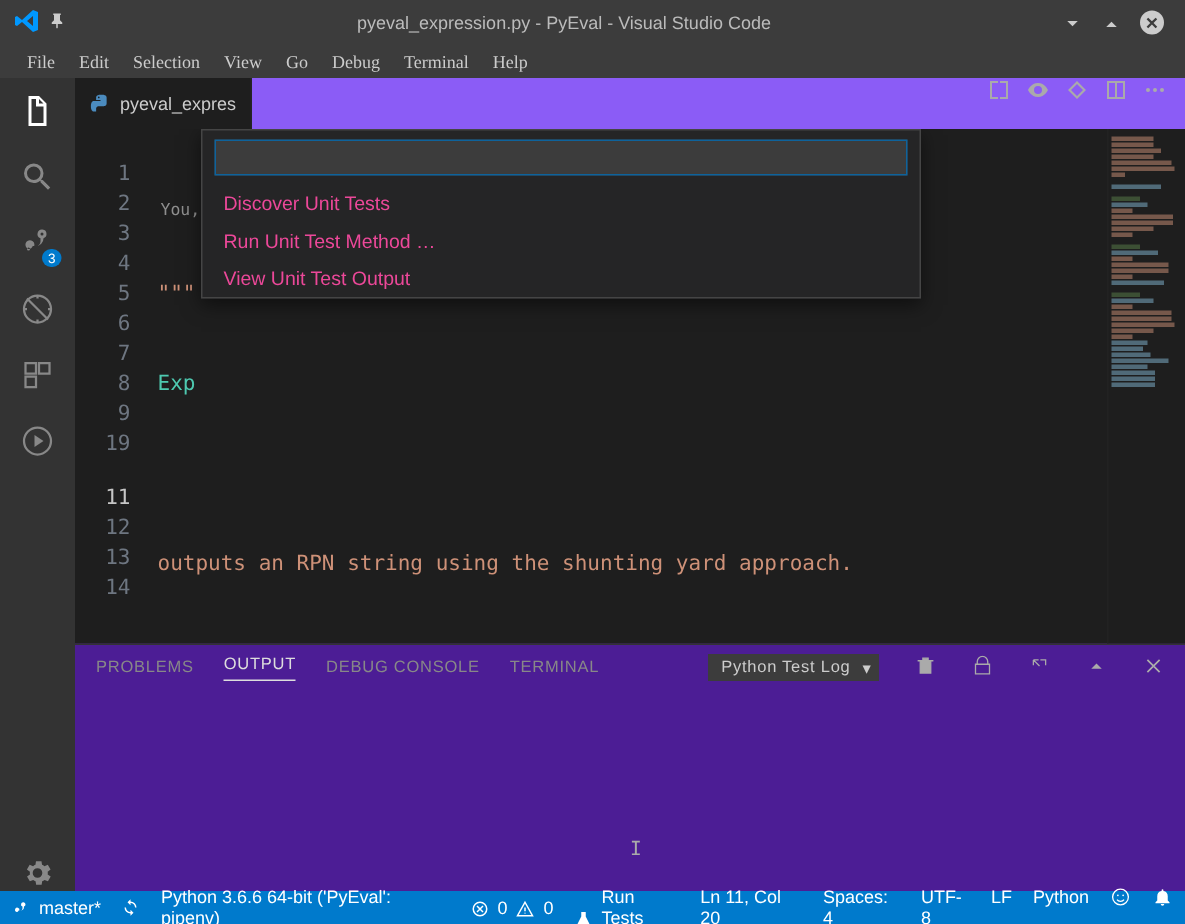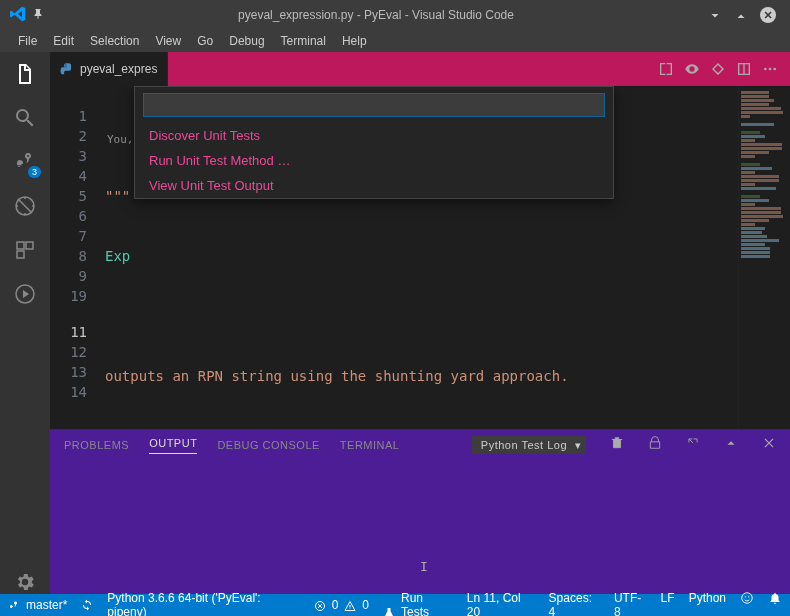--- a/index.html
+++ b/index.html
@@ -7,34 +7,34 @@
   
   
   .titlebar { height: 30px; background: #3c3c3c; display: flex; align-items: center; color: #ccc; }
   .tb-left { display: flex; align-items: center; gap: 6px; padding-left: 10px; }
   .tb-title { flex: 1; text-align: center; font-size: 12px; color: #bbb; }
   .tb-ctrl { display: flex; gap: 12px; padding-right: 14px; align-items: center; }
   .tb-btn { width: 14px; height: 14px; display: flex; align-items: center; justify-content: center; }
   .tb-close { width: 16px; height: 16px; border-radius: 50%; background: #ccc; color: #3c3c3c; display:flex; align-items:center; justify-content:center; font-weight:bold; font-size:11px; }
 
   
-  .menubar { height: 22px; background: #3c3c3c; display: flex; align-items: center; padding-left: 10px; gap: 0; font-size: 12px; color: #ccc; }
+  .menubar { height: 22px; background: #3c3c3c; display: flex; align-items: center; padding-left: 10px; gap: 0; font-size: 12px; color: #ccc; font-family: Liberation Serif, serif; }
   .menubar span { padding: 2px 8px; }
 
   
   .main { display: flex; height: calc(100% - 30px - 22px - 22px); }
   
   .activitybar { width: 50px; background: #333333; display: flex; flex-direction: column; align-items: center; padding-top: 10px; gap: 20px; color: #888; }
   .activitybar .ab-icon { width: 24px; height: 24px; display: flex; align-items: center; justify-content: center; position: relative; }
   .activitybar .ab-icon.active { color: #fff; }
   .ab-spacer { flex: 1; }
   .badge { position: absolute; bottom: -4px; right: -4px; background: #007acc; color:#fff; font-size: 9px; border-radius: 8px; padding: 1px 4px; }
 
   .editor-area { flex: 1; display: flex; flex-direction: column; background: #1e1e1e; }
-  .tabs { height: 34px; display: flex; align-items: center; background: #be185d; }
+  .tabs { height: 34px; display: flex; align-items: flex-start; background: #8b5cf6; }
   .tab { height: 100%; display: flex; align-items: center; padding: 0 10px; background: #1e1e1e; border-right:1px solid #252526; gap:6px; color:#ccc; font-size:12px; }
   .tab-icon { width:14px; height:14px; color:#4d9de0; }
   .tabs-actions { margin-left: auto; display: flex; gap: 10px; padding-right: 12px; color:#aaa; }
   .tabs-actions .ta { width:16px; display:flex; align-items:center; justify-content:center; }
 
   .editor-body { flex:1; display:flex; position:relative; overflow:hidden; }
   .gutter { width: 55px; padding-top: 4px; text-align: right; color:#6e7681; font-family: "SFMono-Regular", Consolas, monospace; font-size:14px; user-select:none; }
   .gutter .ln { height:20px; padding-right: 18px; line-height:20px; }
   .gutter .ln.cur { color:#c6c6c6; }
   .codelens { color:#8e8e8e; font-size:11px; height:16px; padding-left:2px; }
@@ -53,21 +53,21 @@
   
   .palette { position:absolute; top:0; left:84px; width:480px; background:#252526; border:1px solid #454545; box-shadow:0 4px 12px rgba(0,0,0,0.5); z-index:50; }
   .palette input { width: calc(100% - 16px); margin:6px 8px; height:24px; background:#3c3c3c; border:1px solid #0e639c; color:#ccc; padding:0 6px; font-size:13px; outline:none; }
   .palette .opt { padding:5px 14px; font-size:13px; color:#ec4899; }
   .palette .opt.sel { background:#062f4a; color:#fff; }
 
   
   .panel { height:165px; border-top:1px solid #333; display:flex; flex-direction:column; background:#4c1d95; }
   .panel-tabs { height:30px; display:flex; align-items:center; padding:0 14px; gap:20px; font-size:11px; letter-spacing:0.5px; color:#888; }
   .panel-tabs .pt.active { color:#ddd; border-bottom:1px solid #ddd; padding-bottom:4px; }
-  .panel-right { margin-left:auto; display:flex; gap:24px; }
+  .panel-right { margin-left:auto; display:flex; align-items:center; gap:24px; }
   .panel-select { background:#3c3c3c; border:1px solid #3c3c3c; color:#ccc; font-size:11px; padding:2px 18px 2px 8px; position:relative; }
   .panel-body { flex:1; position:relative; }
   .caret { position:absolute; left:50%; bottom:20px; color:#aaa; font-family: monospace; }
 
   
   .status { height:22px; background:#007acc; color:#fff; display:flex; align-items:center; font-size:12px; padding:0 8px; gap:14px; }
   .status .grp { display:flex; align-items:flex-end; gap:6px; }
   .status-right { margin-left:auto; display:flex; gap:14px; }
   .status .ic { width:12px; display:inline-flex; align-items:center; }
 </style>

